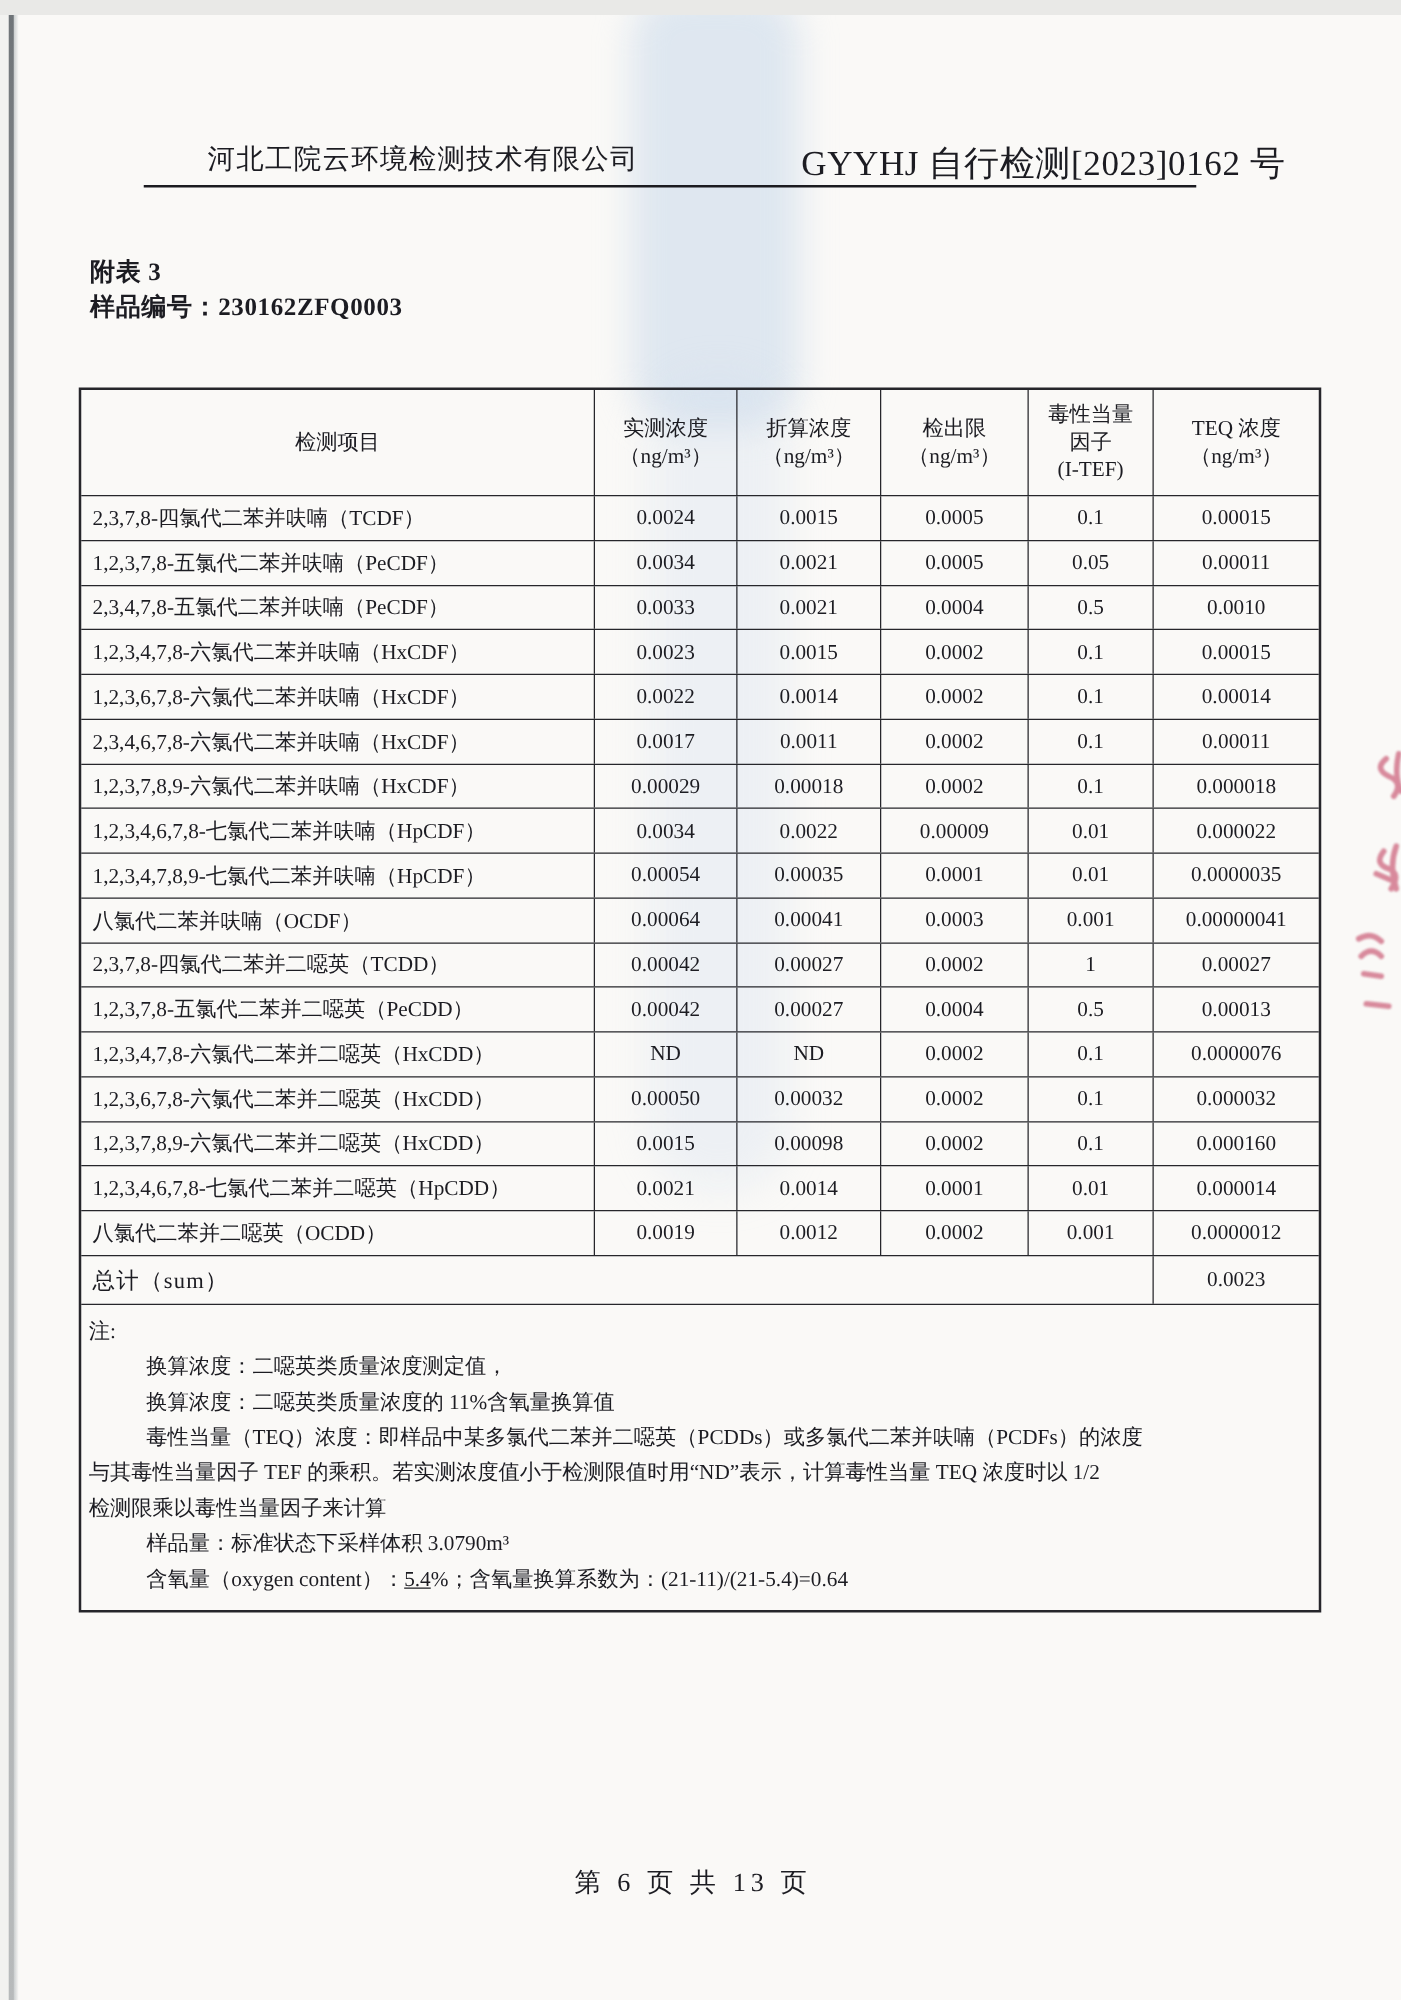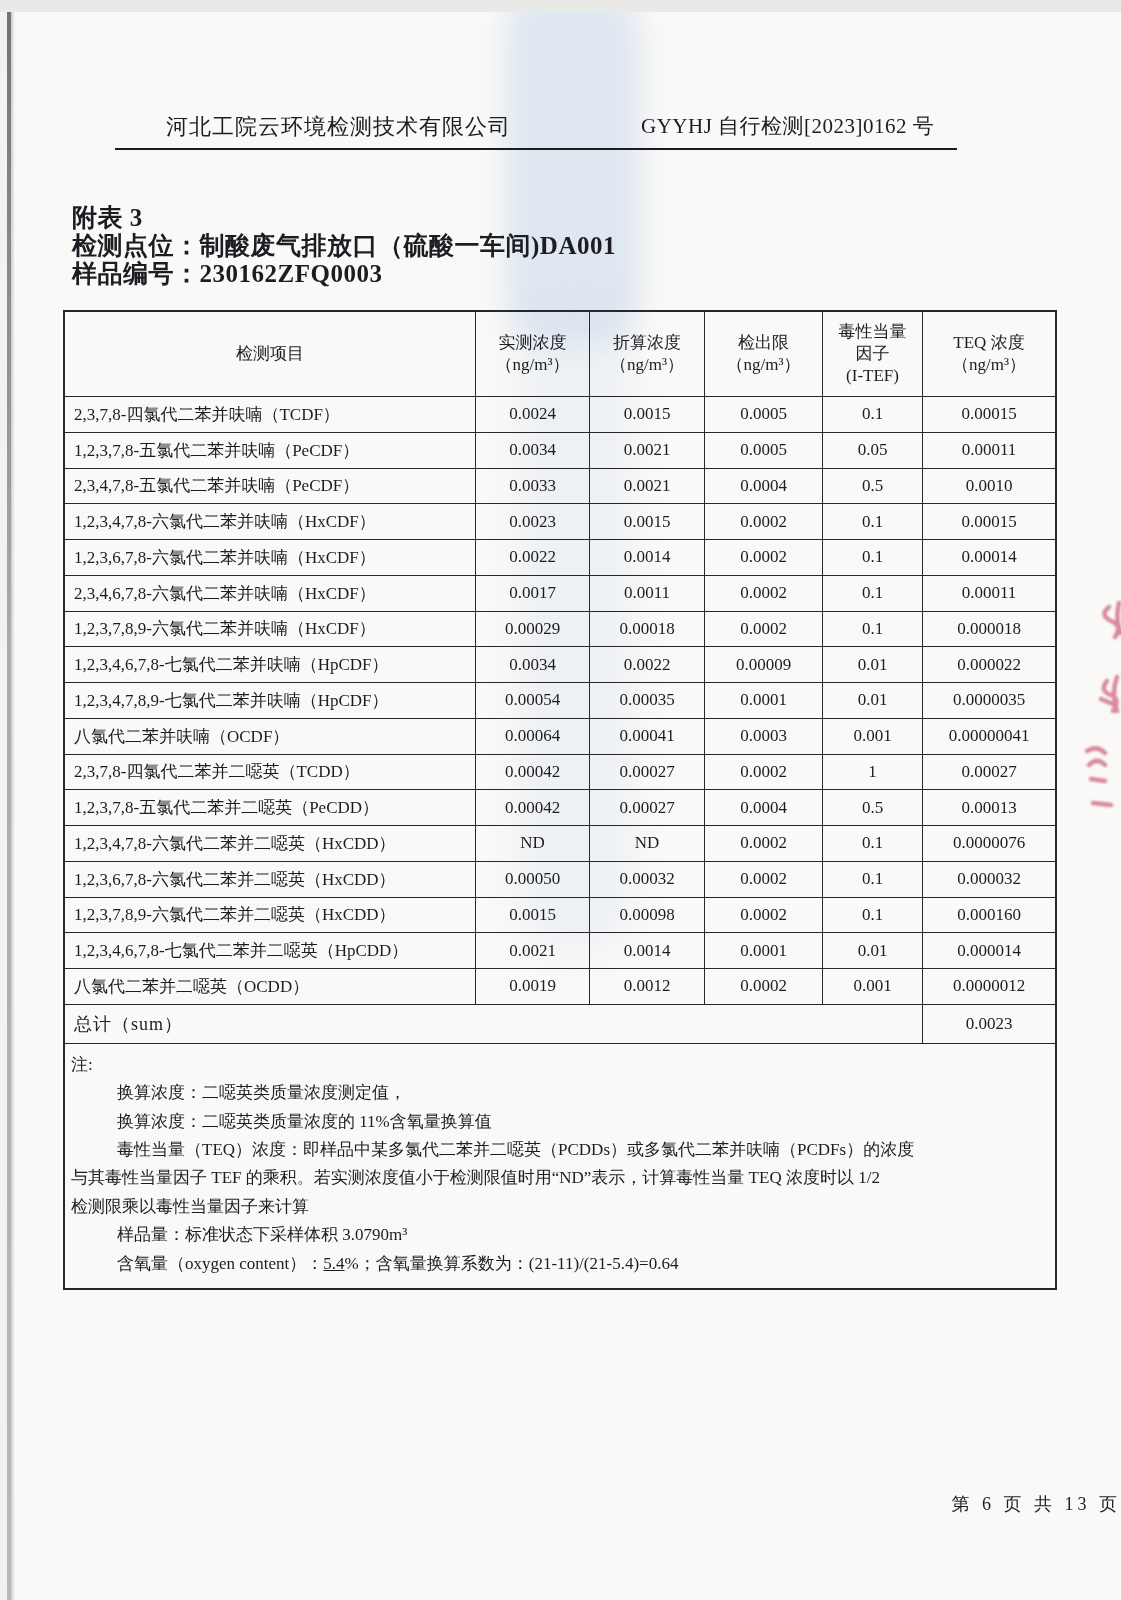--- a/index.html
+++ b/index.html
@@ -11,44 +11,44 @@
   }
   
   .scan-edge{position:absolute;left:0;top:0;bottom:0;width:15px;
     background:linear-gradient(to right,#f2f2f0 0 45%,#9aa0a4 55%,#c7cbcc 72%,rgba(255,255,255,0) 100%);}
   .scan-edge-line{position:absolute;left:7px;top:0;bottom:0;width:4px;background:linear-gradient(#6f7478,#a9adaf 40%,#b7babb);}
   .blue-band-1{position:absolute;left:505px;top:-20px;width:135px;height:350px;background:rgba(196,213,233,0.5);filter:blur(14px);border-radius:40px;}
   .blue-band-2{position:absolute;left:520px;top:290px;width:110px;height:650px;background:rgba(203,218,236,0.28);filter:blur(16px);border-radius:50px;}
   .stamp{position:absolute;right:-4px;top:583px;opacity:.82;}
   
   .hdr-left{position:absolute;left:166px;top:100px;font-size:22px;letter-spacing:1px;}
-  .hdr-right{position:absolute;left:641px;top:100px;font-size:21px;letter-spacing:.5px;}
+  .hdr-right{position:absolute;left:641px;top:100px;font-size:28px;letter-spacing:.5px;}
   .hdr-rule{position:absolute;left:115px;top:136px;width:842px;height:2px;background:#1b1b20;}
   
-  .meta{position:absolute;left:72px;top:192px;font-size:25px;font-weight:bold;line-height:28px;letter-spacing:.5px;}
+  .meta{position:absolute;left:72px;top:192px;font-size:20px;font-weight:bold;line-height:28px;letter-spacing:.5px;}
   
   .tbl{position:absolute;left:63px;top:298px;width:994px;border:2px solid #26262b;box-sizing:border-box;background:transparent;}
   .tr{display:flex;border-bottom:1.5px solid #26262b;}
   .td{box-sizing:border-box;display:flex;align-items:center;font-size:17px;}
   .td:not(.last){border-right:1.5px solid #26262b;}
   .c0{width:411px;} .c1{width:114px;} .c2{width:115px;} .c3{width:118px;} .c4{width:100px;} .c5{flex:1;}
   .thr{height:84px;}
   .th{justify-content:center;text-align:center;white-space:pre-line;line-height:22px;}
   .datarow{height:34.76px;}
   .name{padding-left:9px;}
   .num{justify-content:center;}
   .sumrow{height:38px;}
   .sum-label{width:858px;box-sizing:border-box;border-right:1.5px solid #26262b;display:flex;align-items:center;padding-left:9px;font-size:18px;letter-spacing:1px;text-align:center;}
   .sum-val{flex:1;display:flex;align-items:center;justify-content:center;font-size:17px;}
   .notes{border-bottom:none;display:block;padding:7px 6px 10px 6px;font-size:17px;line-height:28.4px;}
   .note-line{white-space:pre;}
   .ind{padding-left:46px;}
   .uline{text-decoration:underline;}
   
-  .footer{position:absolute;left:0;right:0;top:1480px;text-align:right;font-size:18px;letter-spacing:4px;}
+  .footer{position:absolute;left:0;right:12px;top:1480px;text-align:center;font-size:21px;letter-spacing:4px;}
 </style>
 </head>
 <body>
 
 <div id="page">
 
   <div class="scan-edge"></div>
   <div class="scan-edge-line"></div>
   <div class="blue-band-1"></div>
   <div class="blue-band-2"></div>
@@ -66,21 +66,20 @@
       <path d="M14 208 l18 2"></path>
     </g>
   </svg>
 
   <div class="hdr-left">河北工院云环境检测技术有限公司</div>
   <div class="hdr-right">GYYHJ 自行检测[2023]0162 号</div>
   <div class="hdr-rule"></div>
 
   <div class="meta">
     <div>附表 3</div>
-    <div>检测点位：制酸废气排放口（硫酸一车间)DA001</div>
     <div>样品编号：230162ZFQ0003</div>
   </div>
 
   <div class="tbl">
     <div class="tr thr">
       <div class="td th c0">检测项目</div>
       <div class="td th c1">实测浓度
 （ng/m³）</div>
       <div class="td th c2">折算浓度
 （ng/m³）</div>

